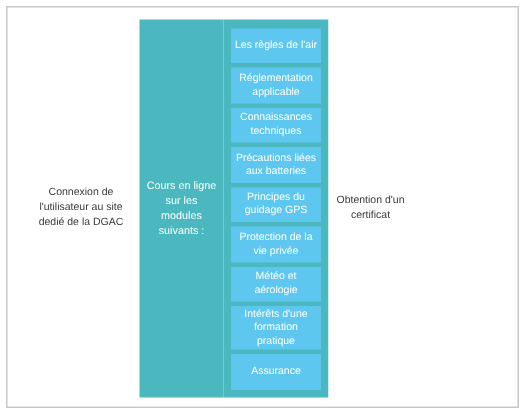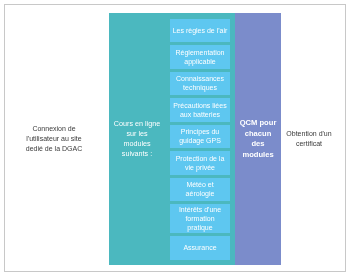--- a/index.html
+++ b/index.html
@@ -87,21 +87,21 @@
     margin: 1.5px 0;
     display: flex;
     align-items: center;
     justify-content: center;
     text-align: center;
     font-size: 7px;
     line-height: 9px;
     padding: 1px 2px;
   }
   .w-first { width: 78px; }
-  .w-cours { width: 56px; margin-left: 16px; }
+  .w-cours { width: 56px; }
   .w-modules { width: 70px; }
   .w-qcm { width: 46px; }
   .w-result { width: 54px; }
   .w-last { width: 56px; }
 </style>
 </head>
 <body>
 
 <div class="frame">
   <div class="diagram">
@@ -119,23 +119,20 @@
       <div class="module">Réglementation applicable</div>
       <div class="module">Connaissances techniques</div>
       <div class="module">Précautions liées aux batteries</div>
       <div class="module">Principes du guidage GPS</div>
       <div class="module">Protection de la vie privée</div>
       <div class="module">Météo et aérologie</div>
       <div class="module">Intérêts d'une formation pratique</div>
       <div class="module">Assurance</div>
     </div>
 
-    <div class="col col-blue w-qcm">
-      <div class="col-text">QCM pour chacun des modules</div>
-    </div>
 
 
     <div class="col col-plain w-last">
       <div class="col-text">Obtention d'un certificat</div>
     </div>
 
   </div>
 </div>
 
 </body></html>

